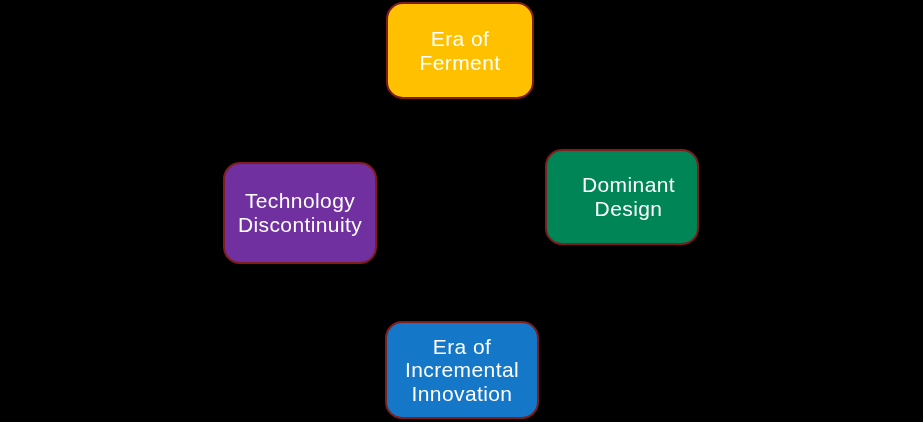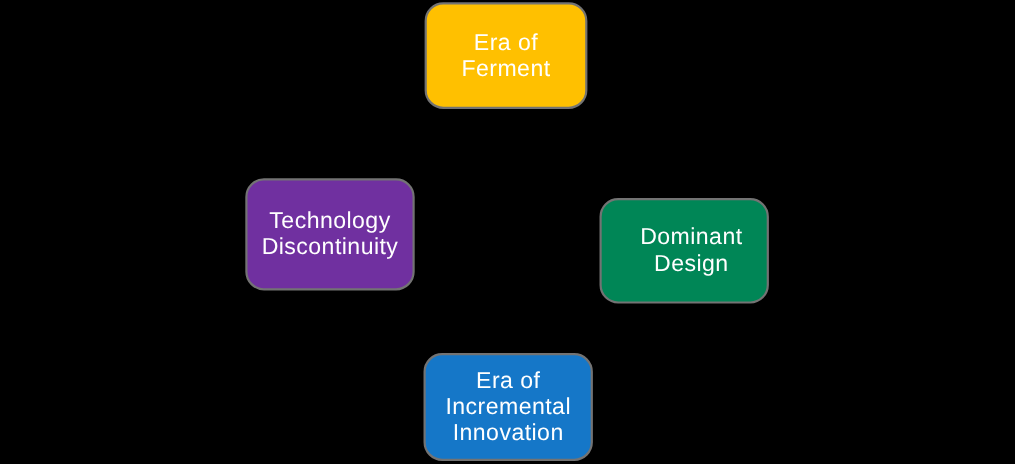--- a/index.html
+++ b/index.html
@@ -13,36 +13,36 @@
     height: 422px;
     background: #000000;
     overflow: hidden;
     font-family: "Liberation Sans", sans-serif;
   }
   .node {
     position: absolute;
     display: flex;
     align-items: center;
     justify-content: center;
-    border: 2px solid #737373;
+    border: 2px solid #7f1d1d;
     border-radius: 17px;
     box-sizing: border-box;
     text-align: center;
   }
   .node .label {
     color: #ffffff;
     font-size: 21px;
     font-weight: 400;
     letter-spacing: 0.4px;
     line-height: 1.12;
     white-space: pre-line;
   }
   .node-ferment        { left: 386px; top:   2px; width: 148px; height:  97px; }
   .node-discontinuity  { left: 223px; top: 162px; width: 154px; height: 102px; }
-  .node-dominant       { left: 545px; top: 180px; width: 154px; height:  96px; padding-left: 13px; }
+  .node-dominant       { left: 545px; top: 149px; width: 154px; height:  96px; padding-left: 13px; }
   .node-incremental    { left: 385px; top: 321px; width: 154px; height:  98px; }
 </style>
 </head>
 <body>
 
 <div class="canvas">
 
   <div class="node node-ferment" style="background-color: rgb(255, 192, 0);">
     <span class="label">Era of
 Ferment</span>

